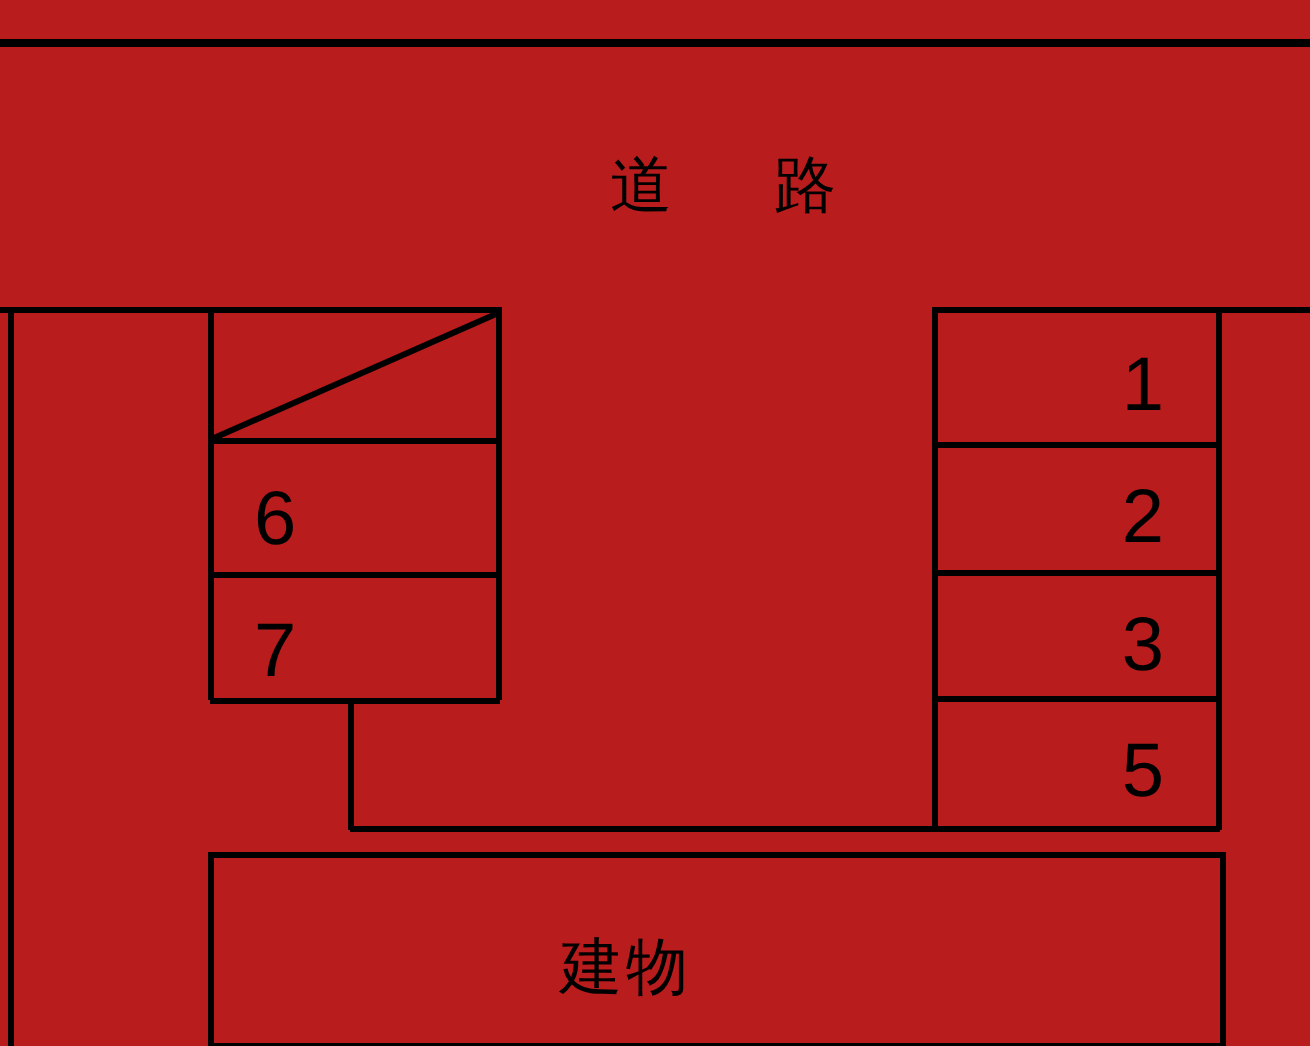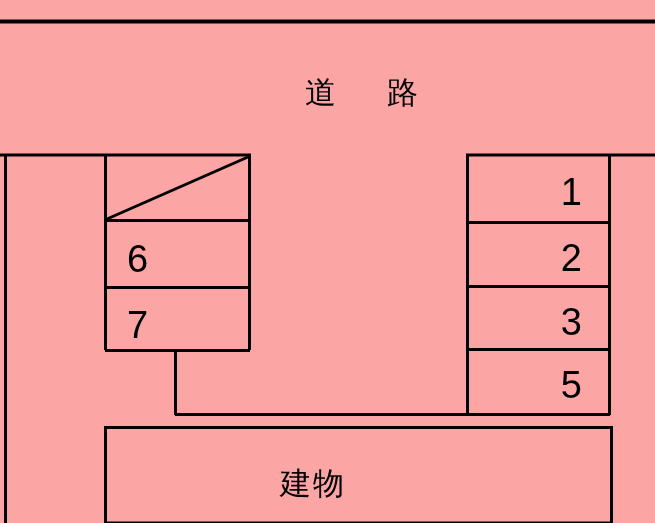--- a/index.html
+++ b/index.html
@@ -7,21 +7,21 @@
     padding: 0;
     background: #ffffff;
   }
   body {
     font-family: "Liberation Sans", sans-serif;
   }
   #floorplan-root {
     position: relative;
     width: 655px;
     height: 523px;
-    background: #fca5a5;
+    background: #b91c1c;
     overflow: hidden;
   }
   #plan-svg {
     position: absolute;
     left: 0;
     top: 0;
     width: 655px;
     height: 523px;
   }
   .plan-line {

